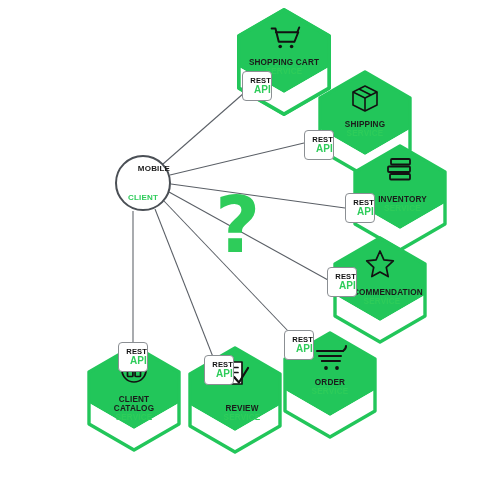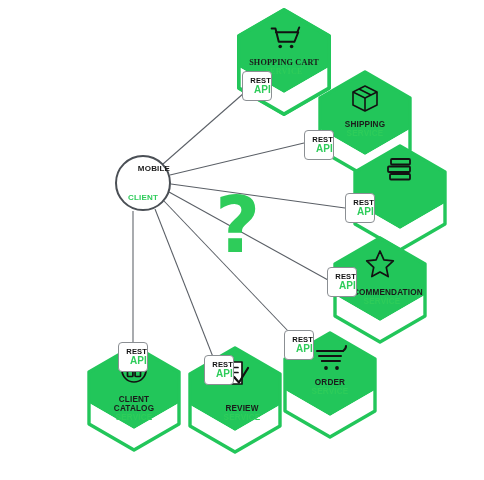--- a/index.html
+++ b/index.html
@@ -222,30 +222,34 @@
         <rect x="-6.5" y="-6.5" width="5.4" height="5.4" rx="0.8"></rect>
         <rect x="1.1" y="-6.5" width="5.4" height="5.4" rx="0.8"></rect>
         <rect x="-6.5" y="1.1" width="5.4" height="5.4" rx="0.8"></rect>
         <rect x="1.1" y="1.1" width="5.4" height="5.4" rx="0.8"></rect>
       </g>
     </g>
   </svg>
 
   <div class="qmark" style="left:215px; top:186px;">?</div>
 
-  <div class="node-labels" style="left:219px; top:58px; width:130px;font-family:Liberation Serif, serif;">
+  <div class="node-labels" style="left:219px; top:58px; width:130px;">
     <span class="node-title">SHOPPING CART</span>
     <span class="node-sub">SERVICE</span>
   </div>
 
   <div class="node-labels" style="left:305px; top:120px; width:120px;">
     <span class="node-title">SHIPPING</span>
     <span class="node-sub">SERVICE</span>
   </div>
 
+  <div class="node-labels" style="left:345px; top:195px; width:115px;">
+    <span class="node-title">INVENTORY</span>
+    <span class="node-sub">SERVICE</span>
+  </div>
 
   <div class="node-labels" style="left:318px; top:288px; width:128px;">
     <span class="node-title">RECOMMENDATION</span>
     <span class="node-sub">SERVICE</span>
   </div>
 
   <div class="node-labels" style="left:275px; top:378px; width:110px;">
     <span class="node-title">ORDER</span>
     <span class="node-sub">SERVICE</span>
   </div>

